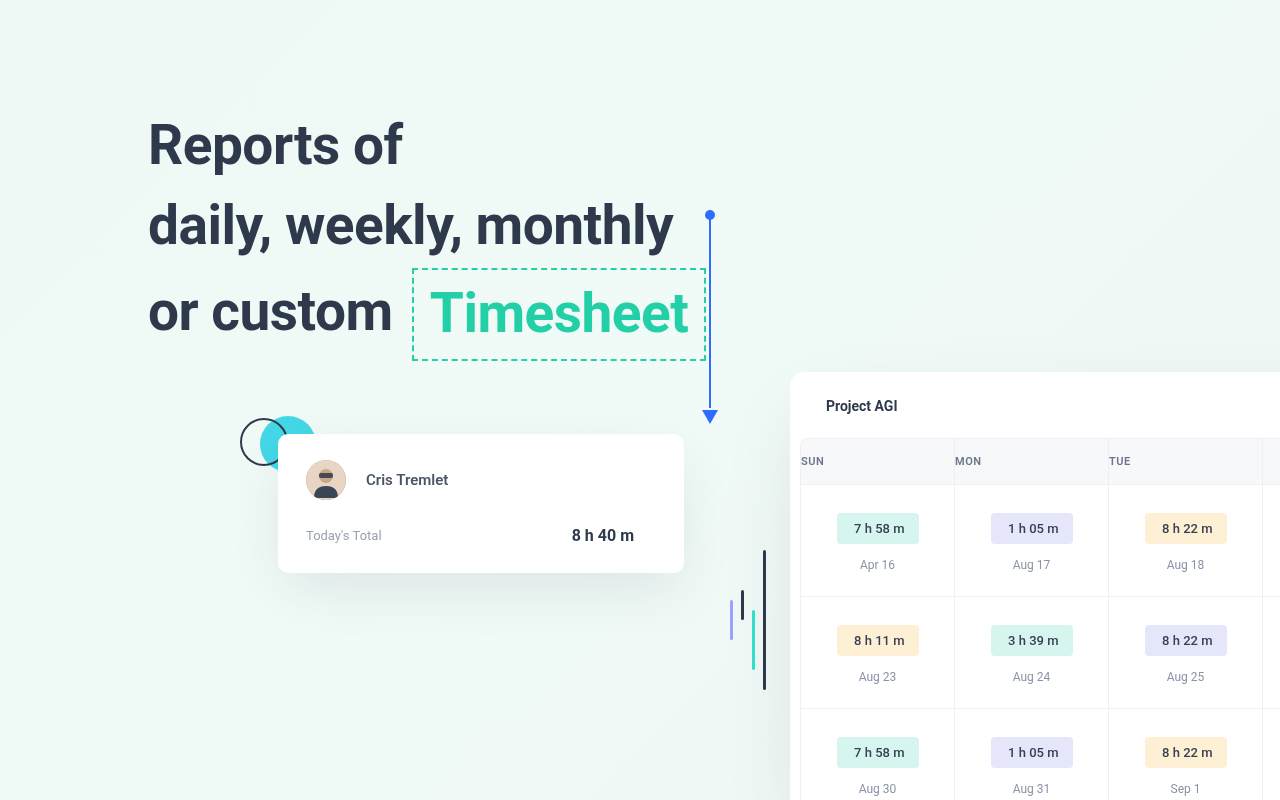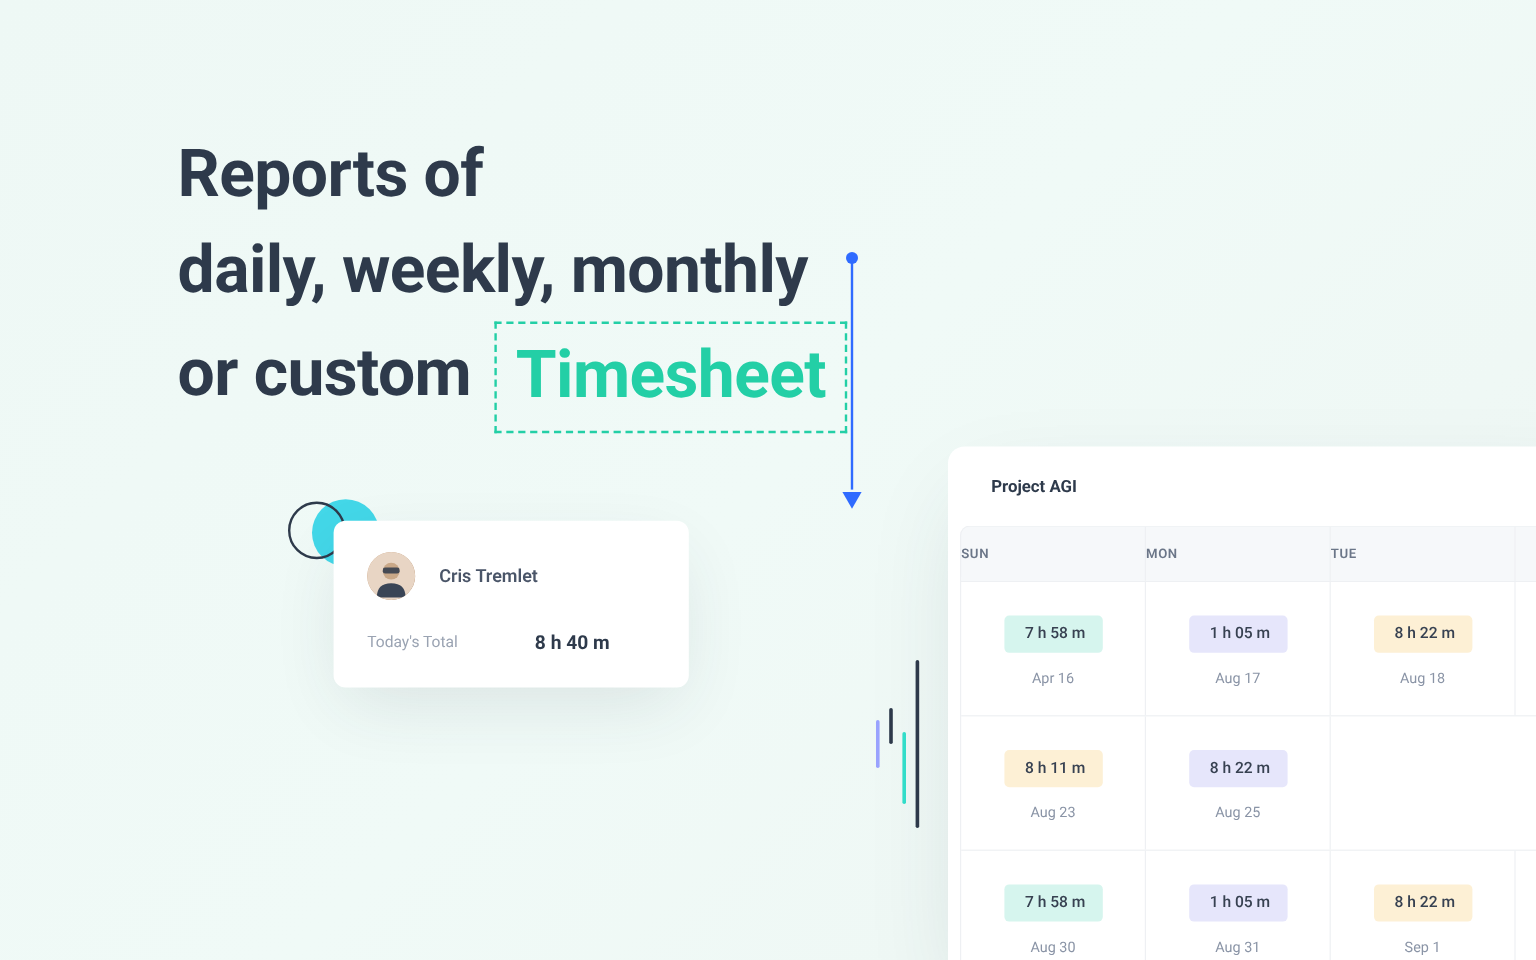--- a/index.html
+++ b/index.html
@@ -78,25 +78,25 @@
       width: 56px; height: 56px;
       background: #43d7e8;
       border-radius: 50%;
     }
 
     
     .user-card {
       position: absolute;
       top: 434px;
       left: 278px;
-      width: 296px;
+      width: 406px;
       background: #fff;
       border-radius: 10px;
       box-shadow: 0 20px 60px -10px rgba(46,58,75,0.12);
-      padding: 26px 36px 28px 28px;
+      padding: 26px 20px 28px 28px;
     }
     .user-row {
       display: flex;
       align-items: center;
       gap: 20px;
       margin-bottom: 26px;
     }
     .avatar {
       width: 40px; height: 40px;
       border-radius: 50%;
@@ -282,20 +282,24 @@
         <span class="date">Aug 18</span>
       </div>
     </div>
 
     <div class="grid-row">
       <div class="cell">
         <span class="pill amber">8 h 11 m</span>
         <span class="date">Aug 23</span>
       </div>
       <div class="cell">
+        <span class="pill teal">3 h 39 m</span>
+        <span class="date">Aug 24</span>
+      </div>
+      <div class="cell">
         <span class="pill lav">8 h 22 m</span>
         <span class="date">Aug 25</span>
       </div>
     </div>
 
     <div class="grid-row">
       <div class="cell">
         <span class="pill teal">7 h 58 m</span>
         <span class="date">Aug 30</span>
       </div>

